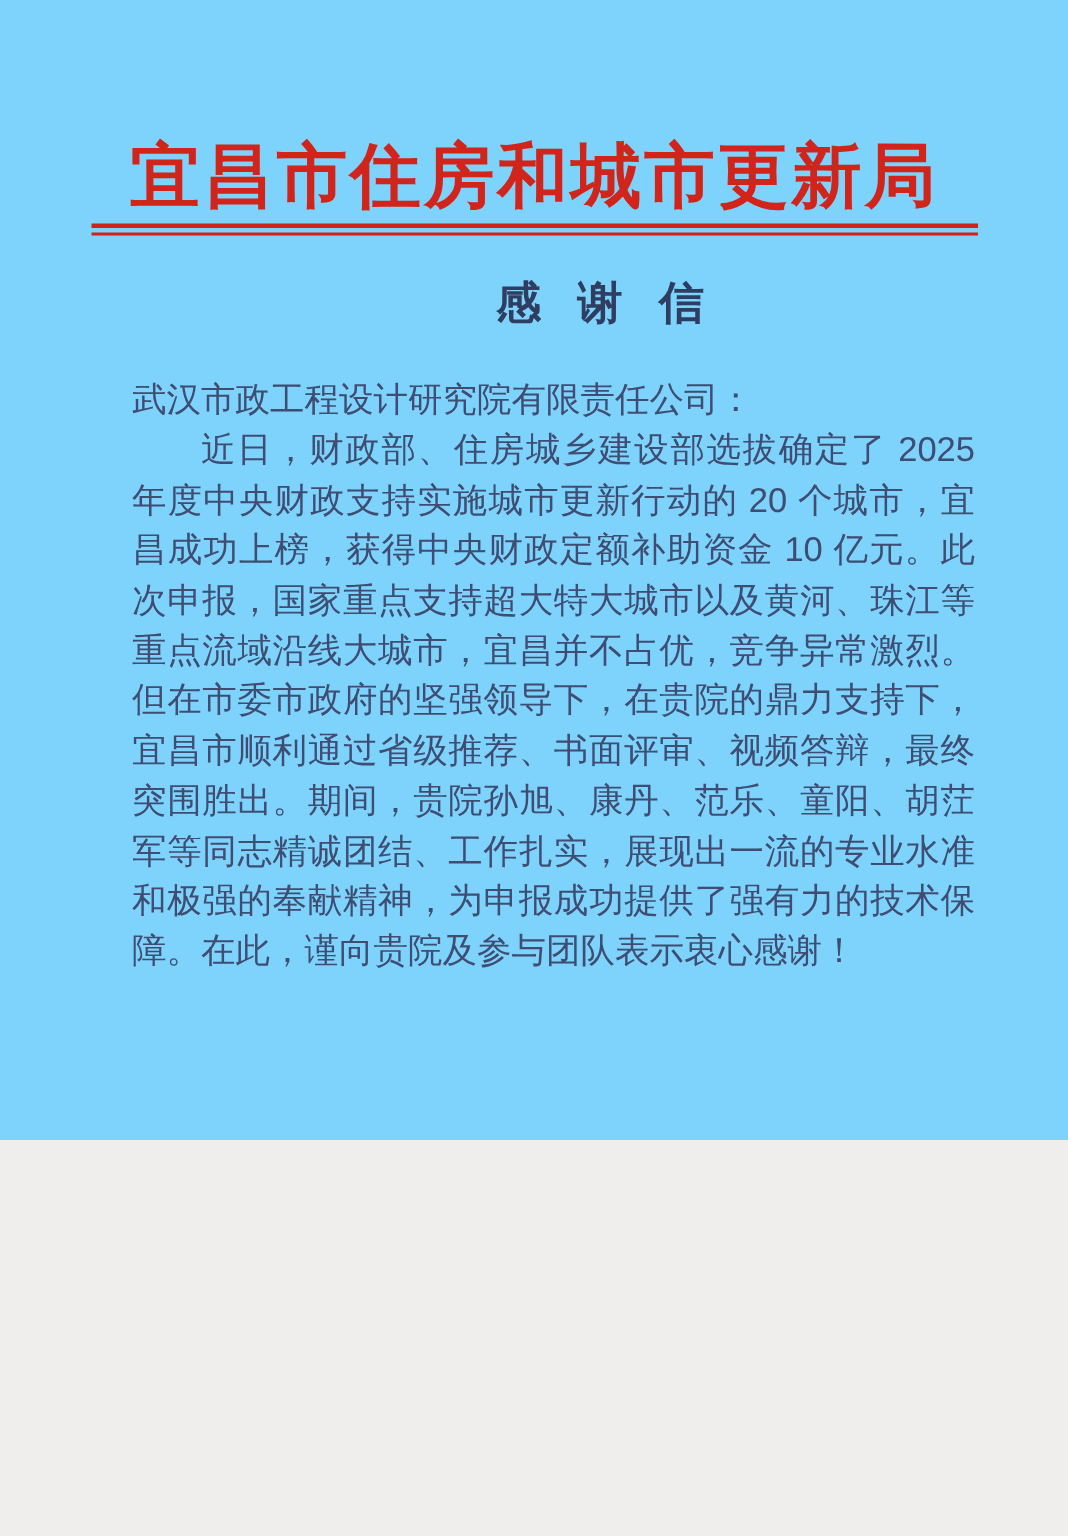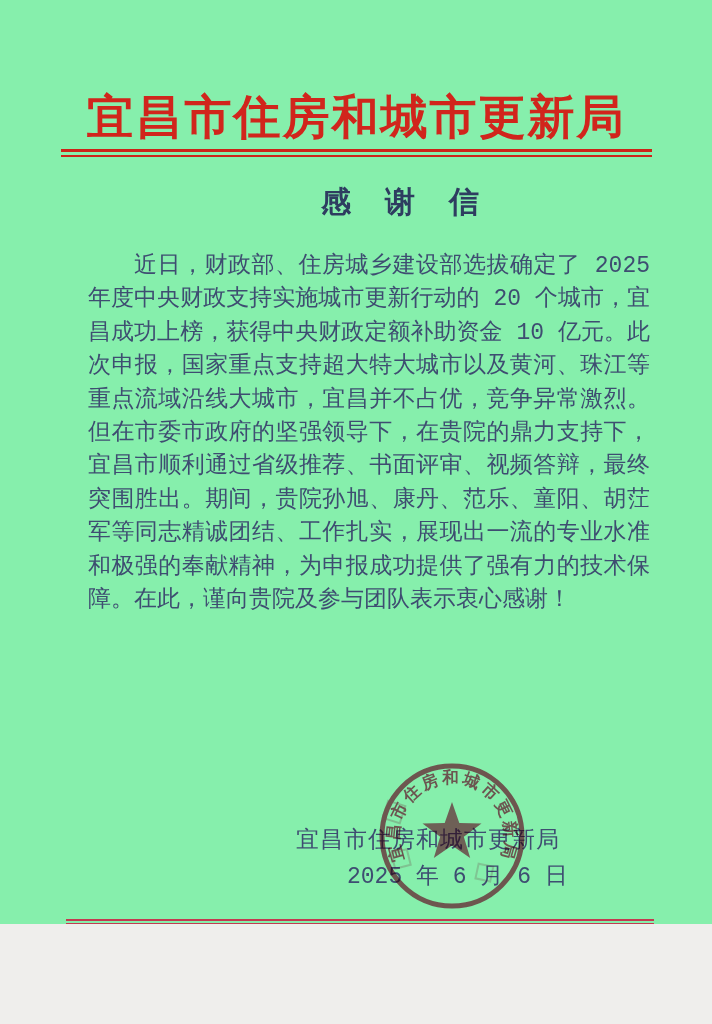--- a/index.html
+++ b/index.html
@@ -1,19 +1,19 @@
 <!DOCTYPE html>
 <html lang="zh"><head>
 <meta charset="utf-8">
 <style>
   html,body{margin:0;padding:0;background:#efeeec;}
   .canvas{
-    position:relative;width:712px;height:924px;margin:0 auto;
-    background:#86efac;overflow:hidden;
-    font-family:Liberation Mono, monospace;
+    position:relative;width:712px;height:760px;margin:0 auto;
+    background:#7dd3fc;overflow:hidden;
+    font-family:Liberation Sans, sans-serif;
   }
   
   .agency-header{
     position:absolute;top:86px;left:0;width:712px;
     text-align:center;color:#d1251c;font-size:47px;font-weight:bold;
     letter-spacing:2px;white-space:nowrap;
   }
   .rule-top{
     position:absolute;top:149px;left:61px;width:591px;height:8px;
     border-top:3px solid #cd2318;border-bottom:2px solid #cd2318;
@@ -55,20 +55,21 @@
 
 <div class="canvas">
 
   <div class="agency-header">宜昌市住房和城市更新局</div>
 
   <div class="rule-top"></div>
 
   <div class="letter-title">感 谢 信</div>
 
   <div class="body-text">
+    <p class="salutation">武汉市政工程设计研究院有限责任公司：</p>
     <p>近日，财政部、住房城乡建设部选拔确定了 2025 年度中央财政支持实施城市更新行动的 20 个城市，宜昌成功上榜，获得中央财政定额补助资金 10 亿元。此次申报，国家重点支持超大特大城市以及黄河、珠江等重点流域沿线大城市，宜昌并不占优，竞争异常激烈。但在市委市政府的坚强领导下，在贵院的鼎力支持下，宜昌市顺利通过省级推荐、书面评审、视频答辩，最终突围胜出。期间，贵院孙旭、康丹、范乐、童阳、胡茳军等同志精诚团结、工作扎实，展现出一流的专业水准和极强的奉献精神，为申报成功提供了强有力的技术保障。在此，谨向贵院及参与团队表示衷心感谢！</p>
   </div>
 
   <div class="signature-line">宜昌市住房和城市更新局</div>
 
   <div class="date-line">2025 年 6 月 6 日</div>
 
   <svg class="seal" viewBox="0 0 170 170" aria-hidden="true">
     <circle cx="85" cy="85" r="70" fill="none" stroke="rgba(196,52,84,0.88)" stroke-width="5"></circle>
     <defs>

